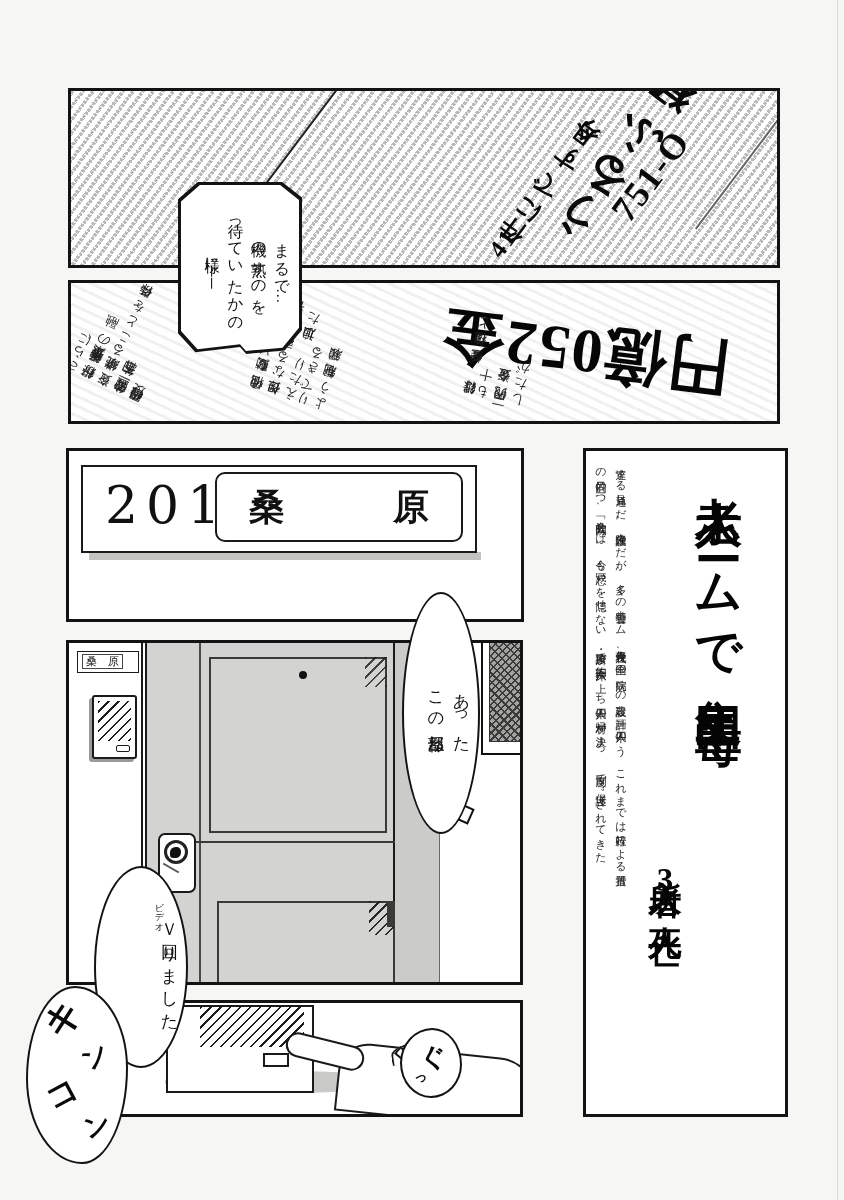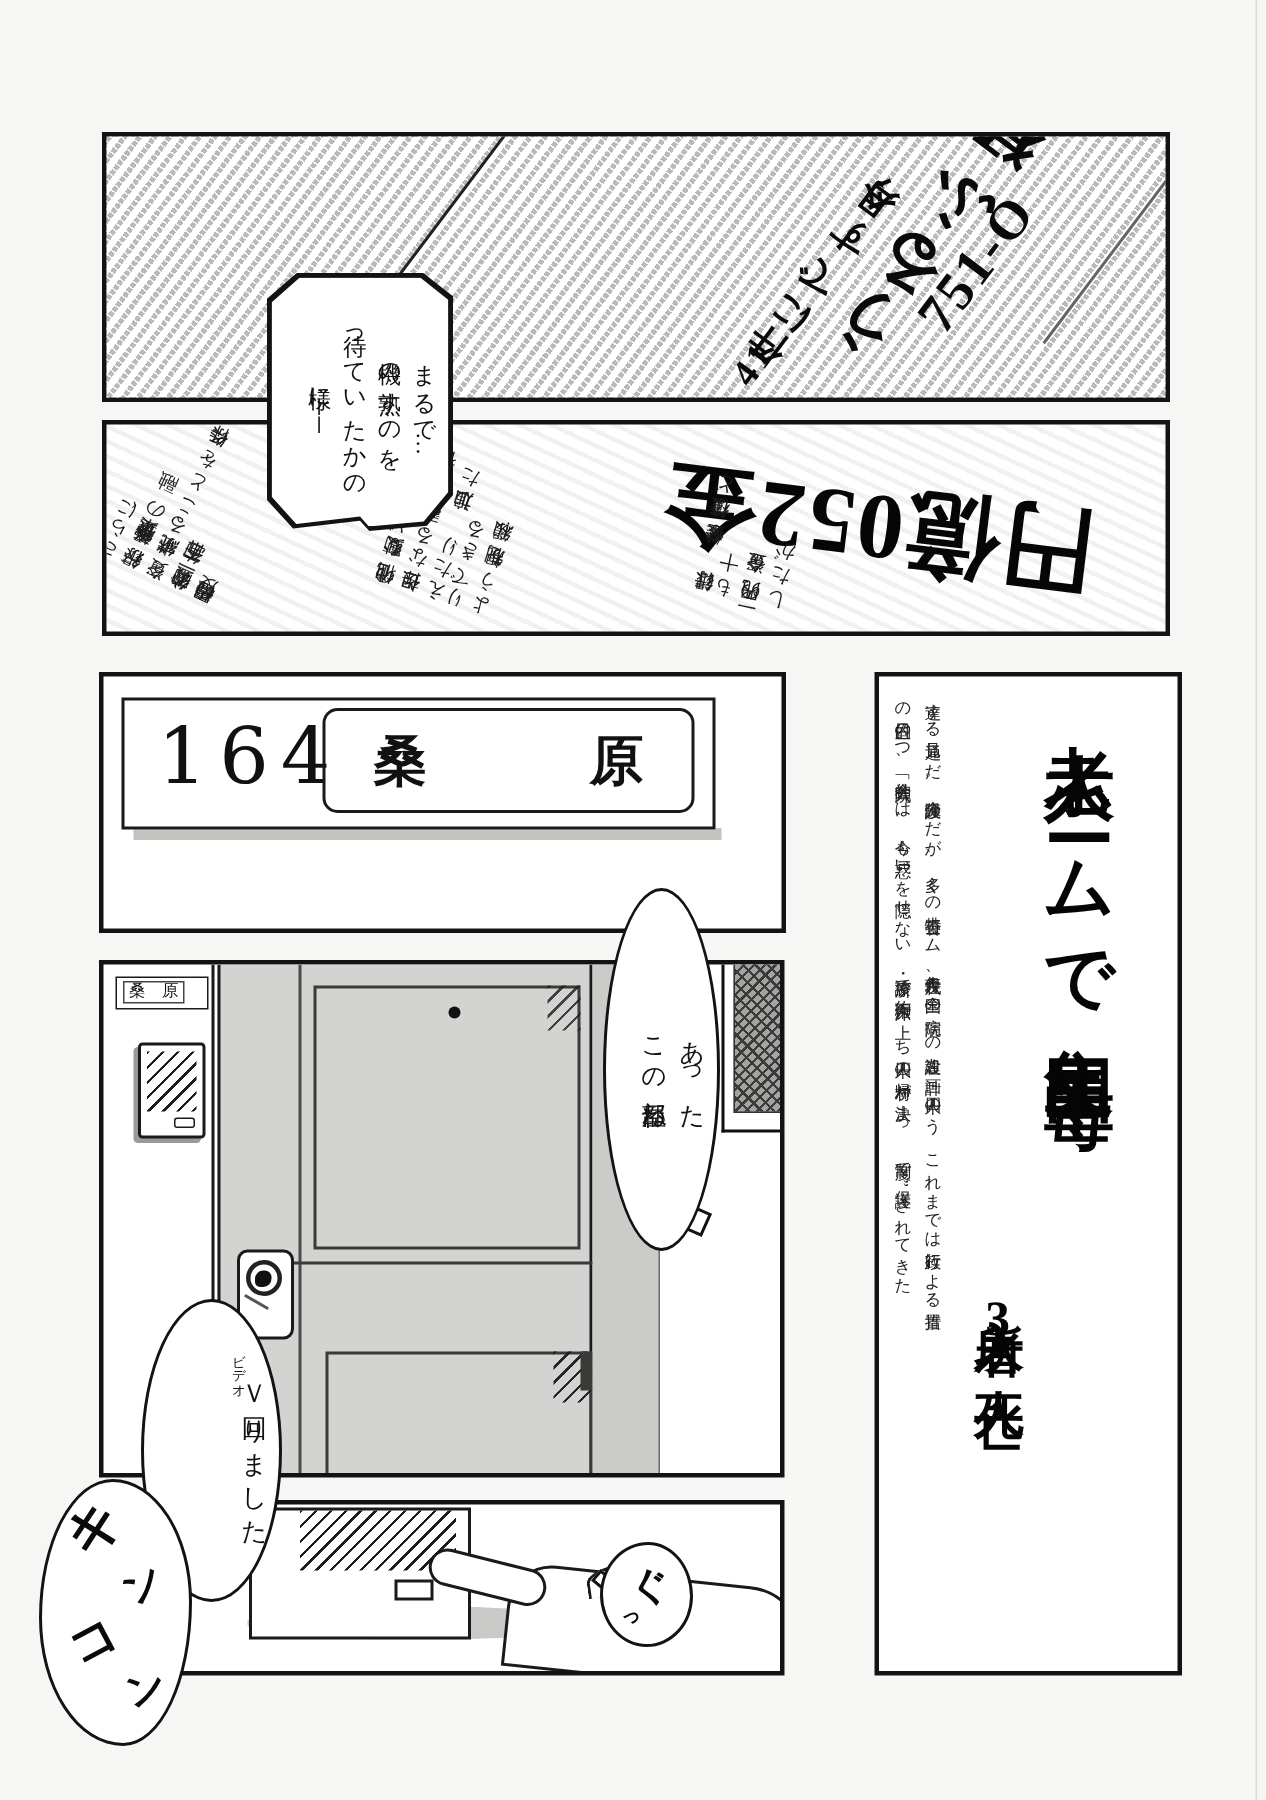--- a/index.html
+++ b/index.html
@@ -126,21 +126,21 @@
   <div class="oct-inner"></div>
   <div class="oct-text">まるで…
 機の熟すのを
 待っていたかの
 様に──</div>
 </div>
 
 <div class="panel" style="left:66px;top:448px;width:458px;height:174px;">
   <div style="position:absolute;left:20px;top:101px;width:392px;height:8px;background:#c3c3c0;"></div>
   <div style="position:absolute;left:12px;top:14px;width:396px;height:88px;border:2px solid #1a1a1a;background:#fff;box-sizing:border-box;">
-    <div style="position:absolute;left:22px;top:8px;font-size:52px;letter-spacing:8px;font-family:'DejaVu Serif',serif;">164</div>
+    <div style="position:absolute;left:22px;top:8px;font-size:52px;letter-spacing:8px;font-family:'DejaVu Serif',serif;">201</div>
     <div style="position:absolute;left:132px;top:5px;width:248px;height:70px;border:2.5px solid #1a1a1a;border-radius:10px;box-sizing:border-box;display:flex;align-items:center;justify-content:center;">
       <span style="font-size:36px;font-weight:bold;white-space:pre;">桑　　　原</span>
     </div>
   </div>
 </div>
 
 <div class="panel" style="left:583px;top:448px;width:205px;height:669px;">
   <div class="art-head upright" style="left:102px;top:8px;height:560px;font-size:47px;letter-spacing:7px;">老人ホームで集団中毒</div>
   <div class="art-head upright" style="left:56px;top:402px;height:260px;font-size:33px;letter-spacing:3px;">入所者3人死亡</div>
   <div class="art-body" style="left:9px;top:9px;height:650px;">

